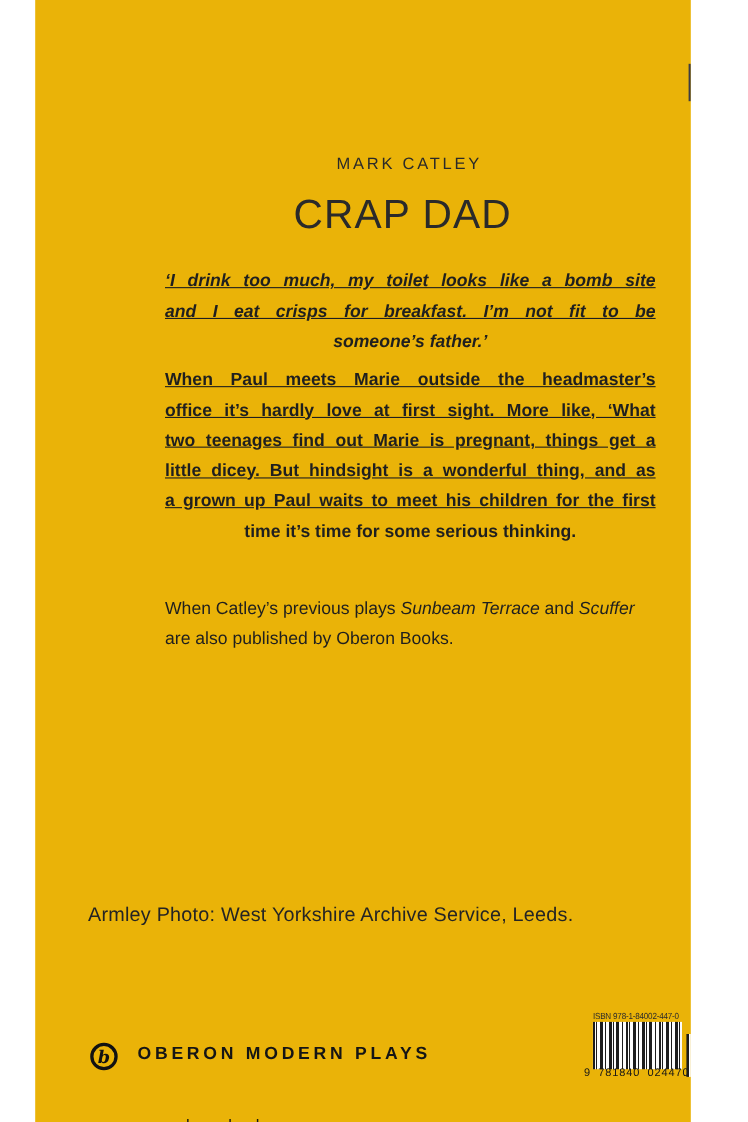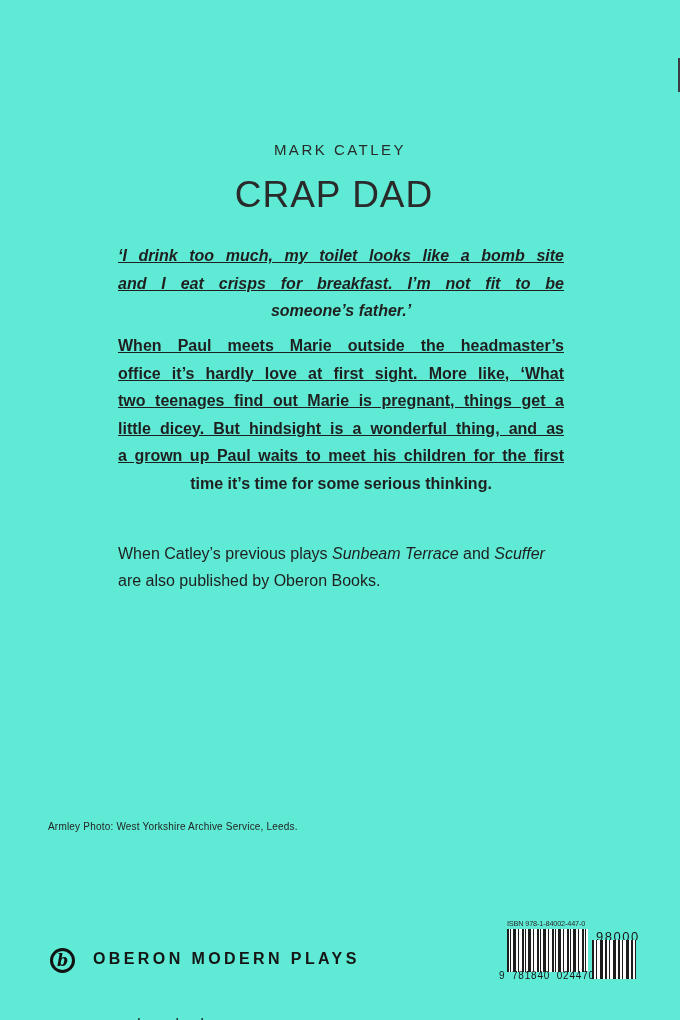--- a/index.html
+++ b/index.html
@@ -1,18 +1,18 @@
 <!DOCTYPE html>
 <html><head>
 <meta charset="utf-8">
 <style>
   html,body { margin:0; padding:0; background:#ffffff; }
   .page {
-    position:relative; width:680px; height:1020px; background:#5eead4;
-    font-family:"Liberation Sans", sans-serif; color:#1f1f1f; overflow:hidden;
+    position:relative; width:596px; height:1020px; background:#eab308;
+    font-family:"Liberation Sans", sans-serif; color:#1f1f1f; overflow:hidden;margin-left:32px;
   }
   .author {
     position:absolute; left:118px; width:444px; top:141px;
     text-align:center; font-size:15px; letter-spacing:2.5px; color:#2a2a2a;
   }
   .title {
     position:absolute; left:112px; width:444px; top:174px;
     text-align:center; font-size:37px; letter-spacing:1px; color:#2a2a2a;
   }
   .quote {
@@ -25,21 +25,21 @@
   }
   .jline { text-align:justify; text-align-last:justify;text-decoration:underline; }
   .lline { text-align:center; }
   .plays {
     position:absolute; left:118px; width:452px; top:540px;
     font-size:16px; line-height:27px; font-weight:normal;
   }
   .plays .it { font-style:italic; }
   .credit {
     position:absolute; left:48px; top:821px;
-    font-size:10px; letter-spacing:0.2px; color:#242424;
+    font-size:18px; letter-spacing:0.2px; color:#242424;
   }
   .edge-tick {
     position:absolute; right:0; top:58px; width:2px; height:34px; background:#3c3c44;
   }
   .logo {
     position:absolute; left:50px; top:948px; width:19px; height:19px;
     border:3.5px solid #121212; border-radius:50%;
     display:flex; align-items:center; justify-content:center;
     font-family:"DejaVu Serif", serif; font-style:italic; font-weight:bold;
     font-size:16px; color:#121212; line-height:1;

